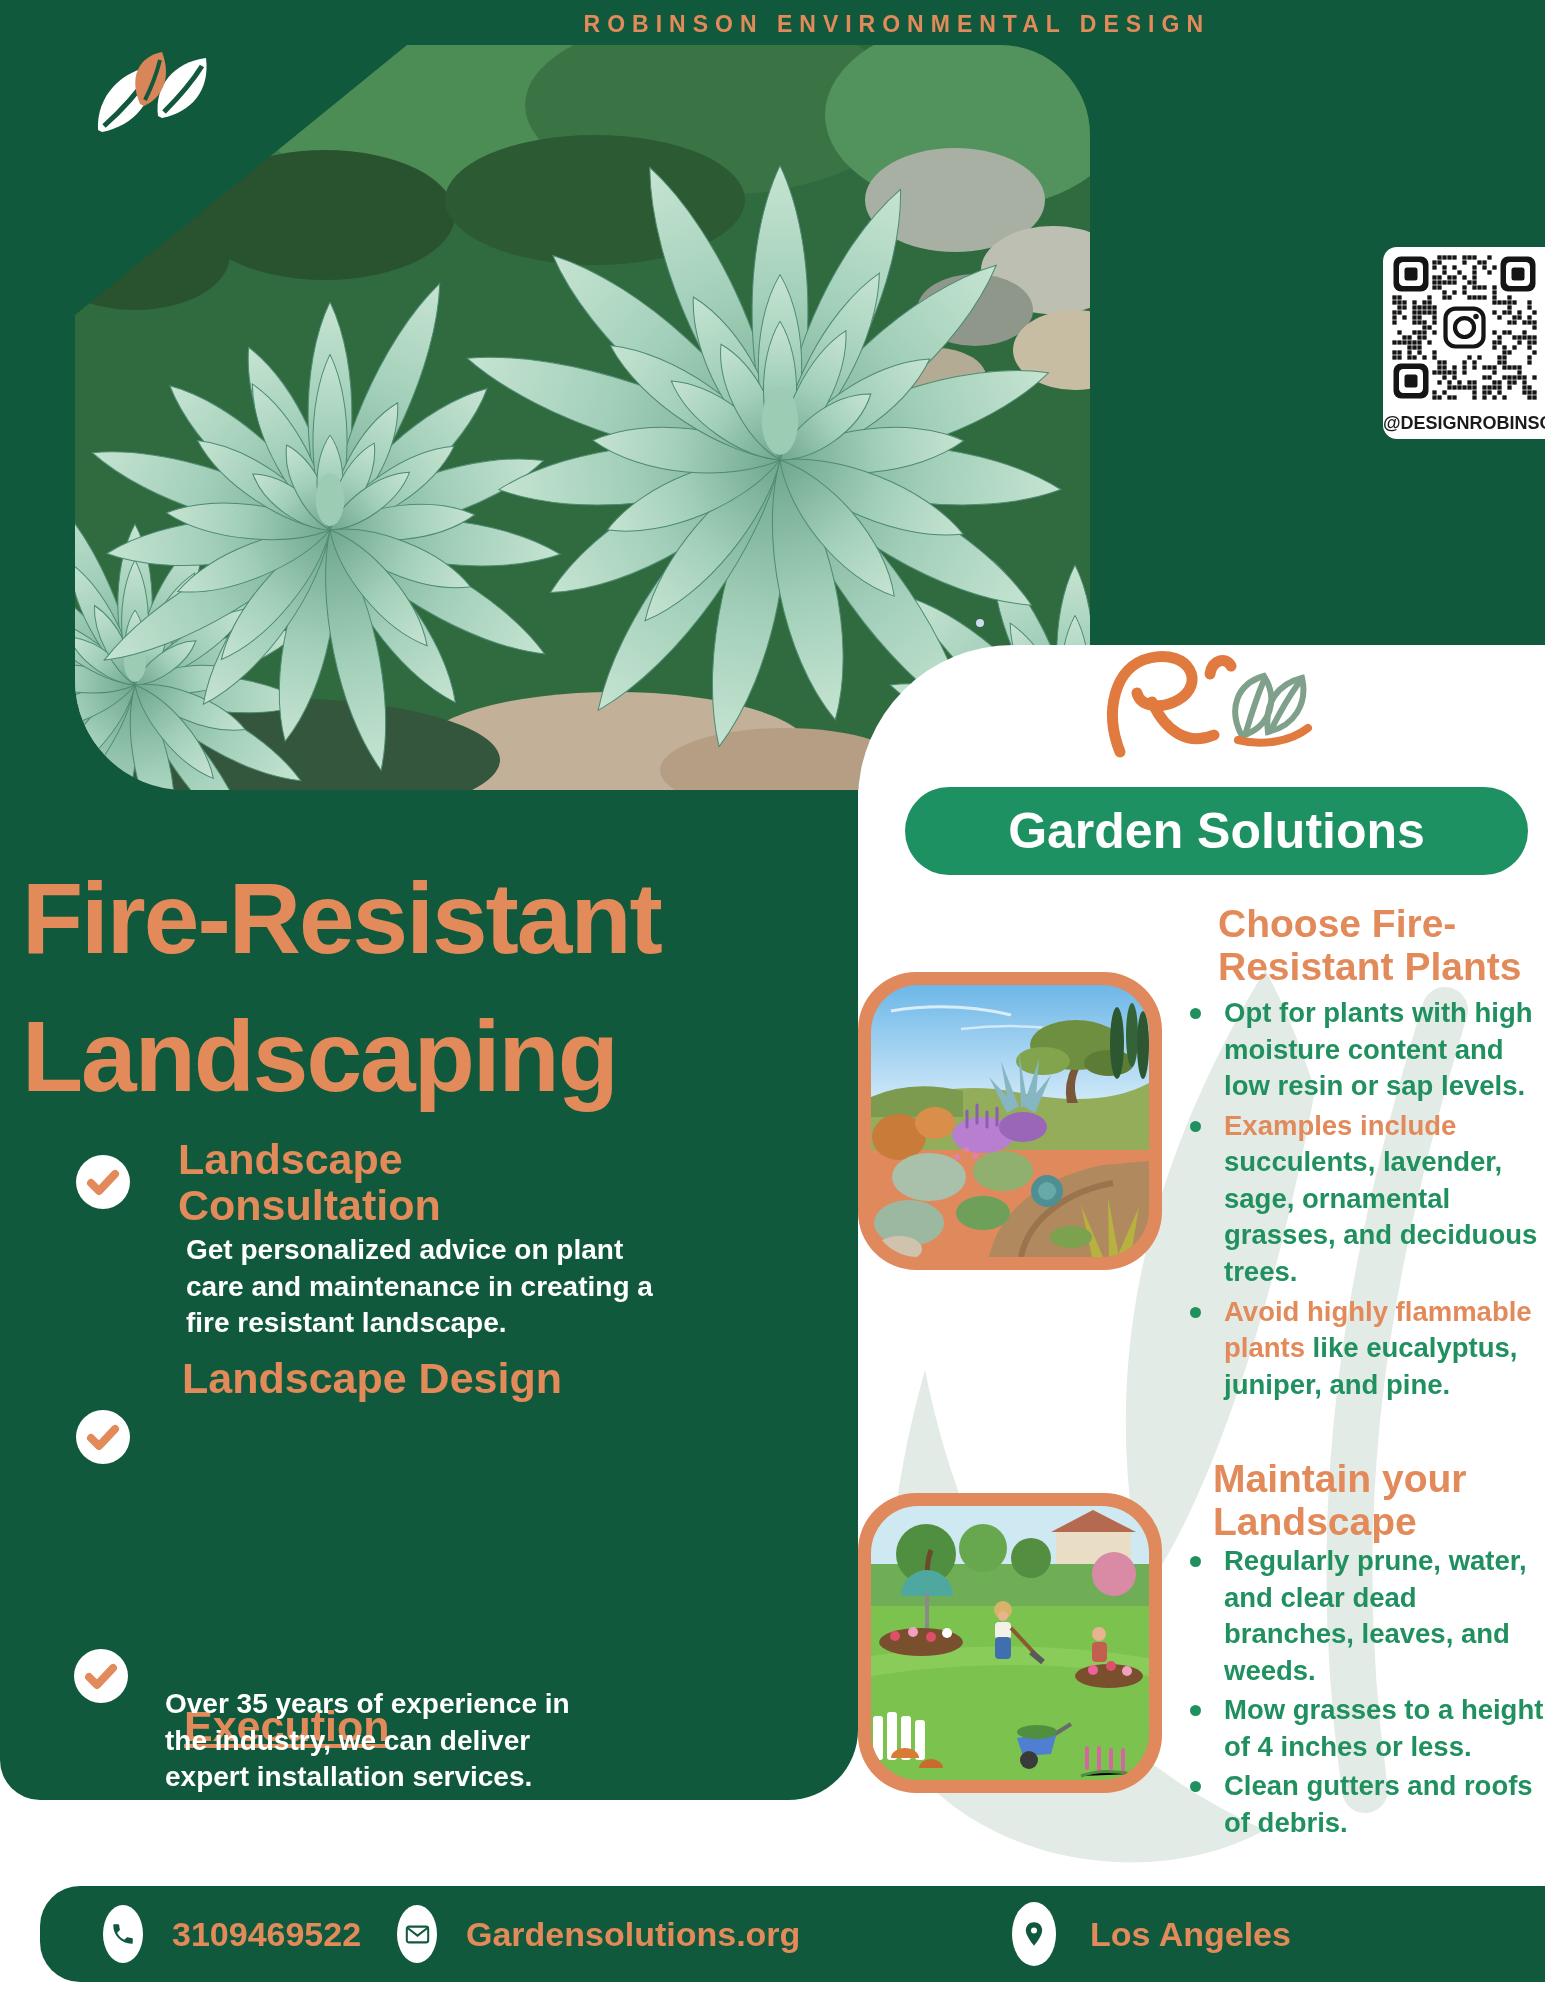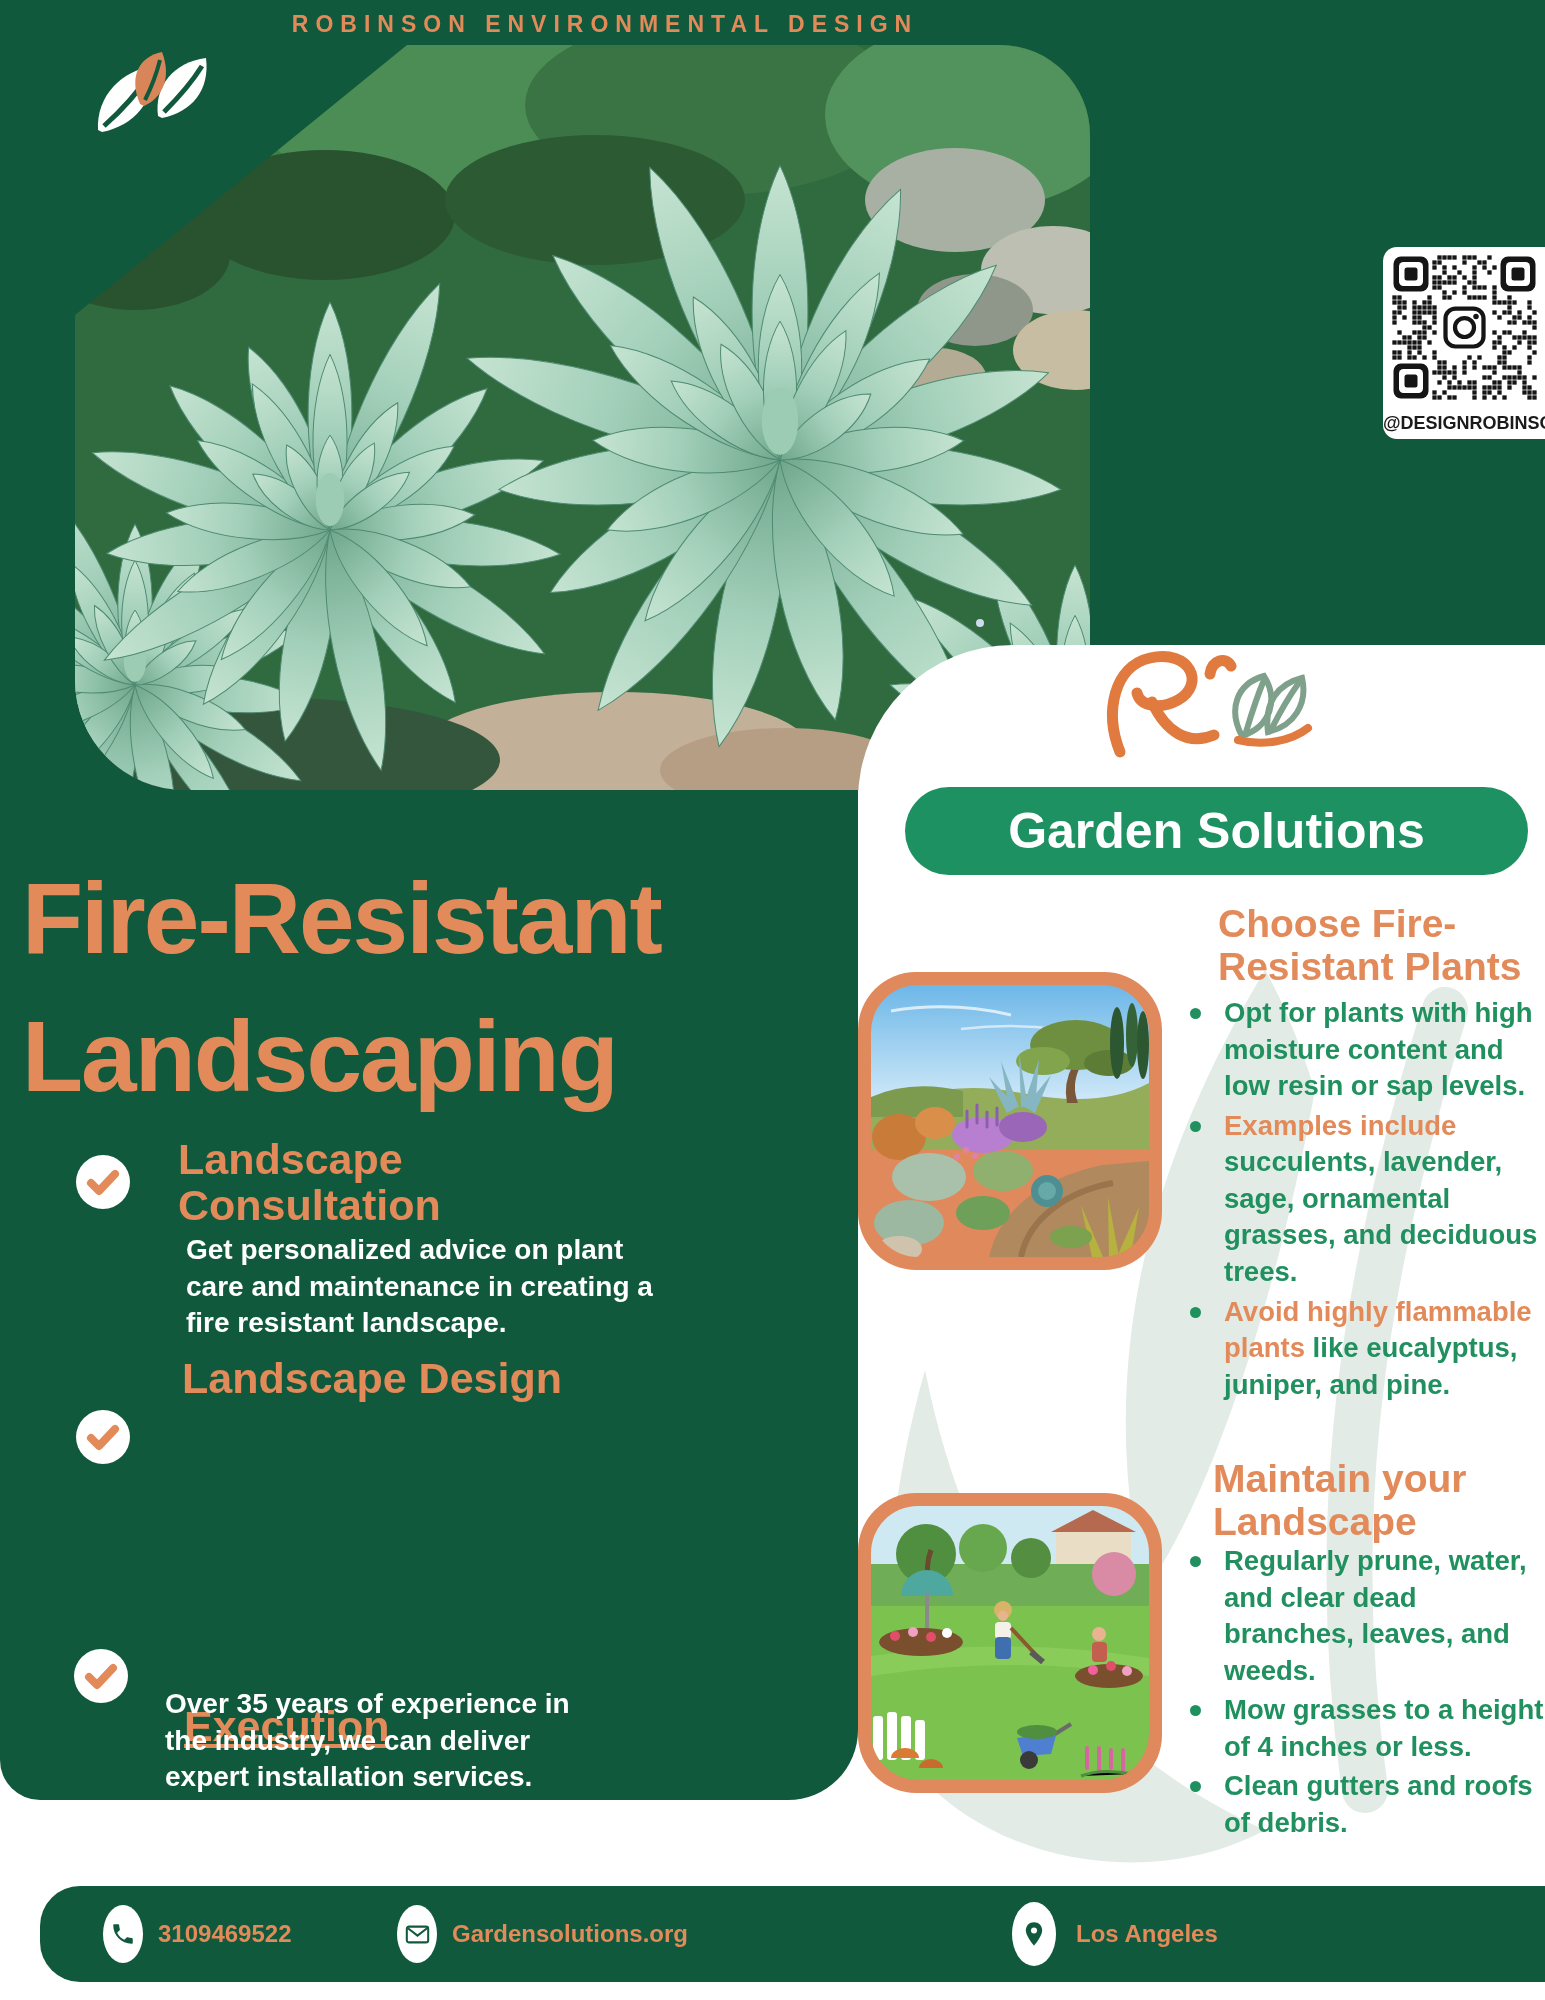--- a/index.html
+++ b/index.html
@@ -2,21 +2,21 @@
 <html><head>
 <meta charset="utf-8">
 <style>
   html,body{margin:0;padding:0;background:#fff;}
   .page{position:relative;width:1545px;height:2000px;overflow:hidden;background:#fff;
         font-family:"Liberation Sans",sans-serif;}
   .abs{position:absolute;}
   
   .g1{left:0;top:0;width:1545px;height:700px;background:#10593C;}
   .g2{left:0;top:0;width:858px;height:1800px;background:#10593C;border-radius:0 0 70px 40px;}
-  .brand{left:0;top:11px;width:1210px;text-align:center;color:#E28A59;font-weight:bold;
+  .brand{left:0;top:11px;width:1210px;text-align:right;color:#E28A59;font-weight:bold;
          font-size:23px;letter-spacing:7px;}
   
   .photo{left:75px;top:45px;width:1015px;height:745px;border-radius:0 90px 90px 110px;
          overflow:hidden;background:#2f6b3e;}
   .tri{left:75px;top:45px;width:332px;height:270px;background:#10593C;
        clip-path:polygon(0 0,100% 0,0 100%);}
   .leaflogo{left:88px;top:52px;}
   
   .qrbox{left:1383px;top:247px;width:162px;height:192px;background:#fff;border-radius:14px 0 0 14px;}
   .qrbox svg{position:absolute;left:9px;top:8px;}
@@ -53,21 +53,21 @@
   .sbody{color:#fff;font-weight:bold;font-size:28px;line-height:1.31;}
   .ic1{left:76px;top:1155px;} .sh1{left:178px;top:1137px;} .sb1{left:186px;top:1232px;width:475px;}
   .ic2{left:76px;top:1410px;} .sh2{left:182px;top:1356px;} .sb2{left:182px;top:1402px;width:510px;}
   .ic3{left:74px;top:1649px;} .sh3{left:184px;top:1704px;text-decoration:underline;} .sb3{left:165px;top:1686px;width:430px;}
   
   .info{left:420px;top:1802px;width:350px;text-align:center;color:#E28A59;font-weight:bold;
         font-size:30px;line-height:1.22;}
   
   .footer{left:40px;top:1886px;width:1505px;height:96px;background:#10593C;border-radius:40px 0 0 40px;}
   .fic{position:absolute;background:#fff;border-radius:50%;display:flex;align-items:center;justify-content:center;}
-  .ftext{position:absolute;top:0;height:112px;line-height:96px;color:#E28A59;font-weight:bold;font-size:24px;}
+  .ftext{position:absolute;top:0;height:112px;line-height:96px;color:#E28A59;font-weight:bold;font-size:34px;margin-left:14px;}
   .fp{left:63px;top:19px;width:40px;height:58px;}
   .fm{left:357px;top:19px;width:40px;height:58px;}
   .fl{left:972px;top:16px;width:44px;height:64px;}
 </style>
 </head>
 <body>
 
 <div class="page">
 
   <div class="abs g1"></div>

